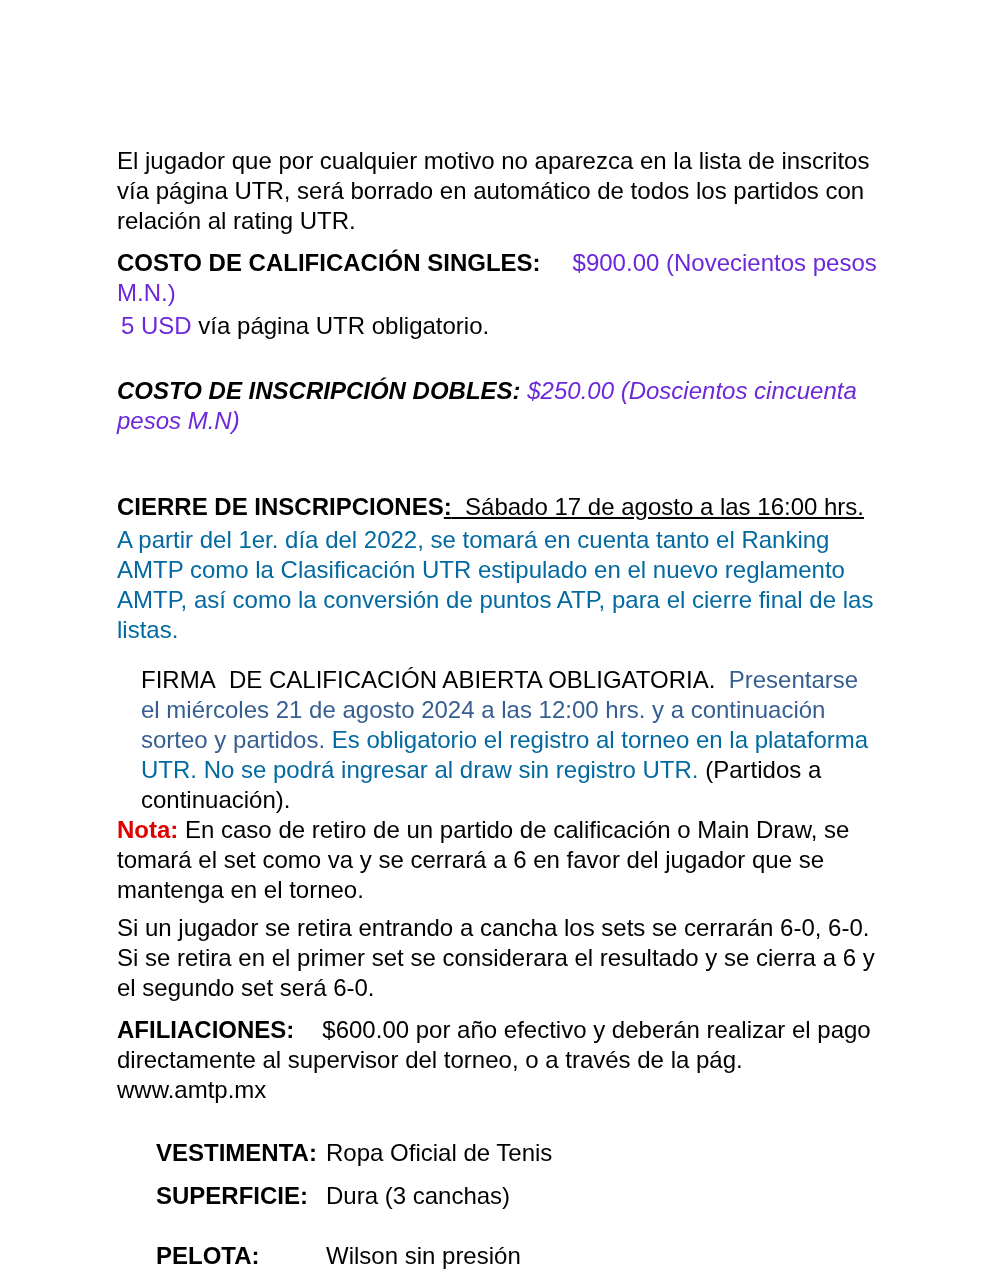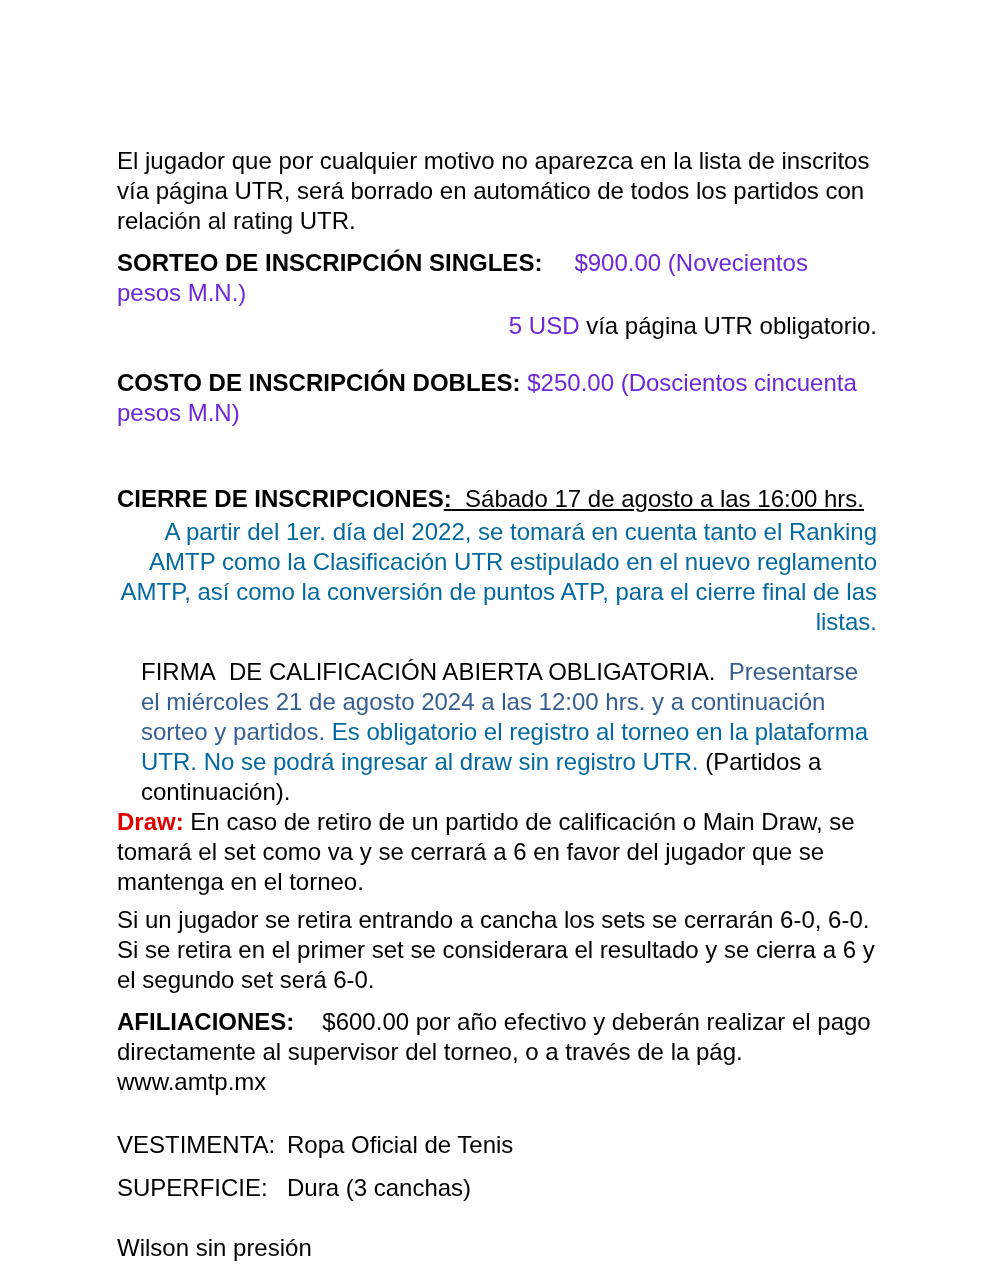--- a/index.html
+++ b/index.html
@@ -23,71 +23,72 @@
   }
   p { margin: 0; }
   .b  { font-weight: bold; }
   .u  { text-decoration: underline; }
   .blue1 { color: #6d28d9; }   
   .blue2 { color: #365F91; }   
   .red1  { color: #0369a1; }   
   .red2  { color: #E00000; }   
 
   .mt0  { margin-top: 0; }
-  .mt3  { margin-top: 3px; text-align: right; }
+  .mt3  { margin-top: 3px; }
   .mt8  { margin-top: 8px; }
   .mt12 { margin-top: 12px; }
   .mt13 { margin-top: 13px; }
   .mt20 { margin-top: 20px; margin-left: 24px; }
-  .mt27 { margin-top: 27px; }
+  .mt27 { margin-top: 35px; font-style: italic; }
   .mt30 { margin-top: 30px; }
   .mt33 { margin-top: 33px; }
   .mt43 { margin-top: 56px; }
   .mt45 { margin-top: 45px; }
 
   .gap32 { margin-left: 32px; }
   .gap28 { margin-left: 28px; }
   .ind4  { padding-left: 4px; }
 
   .spec-row  { display: flex; }
-  .spec-label { flex: 0 0 auto; width: 170px; font-weight: normal; }
+  .spec-label { flex: 0 0 auto; width: 170px; font-weight: bold; margin-left: 39px; }
 </style>
 </head>
 <body>
 
 <div class="content">
 
   <p>El jugador que por cualquier motivo no aparezca en la lista de inscritos vía página UTR, será borrado en automático de todos los partidos con relación al rating UTR.</p>
 
-  <p class="mt12"><span class="b">SORTEO DE INSCRIPCIÓN SINGLES:</span><span class="blue1 gap32">$900.00 (Novecientos pesos M.N.)</span></p>
+  <p class="mt12"><span class="b">COSTO DE CALIFICACIÓN SINGLES:</span><span class="blue1 gap32">$900.00 (Novecientos pesos M.N.)</span></p>
 
   <p class="mt3 ind4"><span class="blue1">5 USD</span><span> vía página UTR obligatorio.</span></p>
 
   <p class="mt27"><span class="b">COSTO DE INSCRIPCIÓN DOBLES:</span><span class="blue1"> $250.00 (Doscientos cincuenta pesos M.N)</span></p>
 
   <p class="mt43"><span class="b">CIERRE DE INSCRIPCIONES</span><span class="b u">:</span><span class="u"> &nbsp;Sábado 17 de agosto a las 16:00 hrs.</span></p>
 
   <p class="mt3 red1">A partir del 1er. día del 2022, se tomará en cuenta tanto el Ranking AMTP como la Clasificación UTR estipulado en el nuevo reglamento AMTP, así como la conversión de puntos ATP, para el cierre final de las listas.</p>
 
   <p class="mt20"><span>FIRMA&nbsp; DE CALIFICACIÓN ABIERTA OBLIGATORIA. </span><span class="blue2">&nbsp;Presentarse el miércoles 21 de agosto 2024 a las 12:00 hrs. y a continuación sorteo y partidos.</span><span class="red1"> Es obligatorio el registro al torneo en la plataforma UTR. No se podrá ingresar al draw sin registro UTR.</span><span> (Partidos a continuación).</span></p>
 
-  <p class="mt0"><span class="b red2">Draw:</span><span> En caso de retiro de un partido de calificación o Main Draw, se tomará el set como va y se cerrará a 6 en favor del jugador que se mantenga en el torneo.</span></p>
+  <p class="mt0"><span class="b red2">Nota:</span><span> En caso de retiro de un partido de calificación o Main Draw, se tomará el set como va y se cerrará a 6 en favor del jugador que se mantenga en el torneo.</span></p>
 
   <p class="mt8">Si un jugador se retira entrando a cancha los sets se cerrarán 6-0, 6-0. Si se retira en el primer set se considerara el resultado y se cierra a 6 y el segundo set será 6-0.</p>
 
 
   <p class="mt12"><span class="b">AFILIACIONES:</span><span class="gap28">$600.00 por año efectivo y deberán realizar el pago directamente al supervisor del torneo, o a través de la pág. www.amtp.mx</span></p>
 
   <div class="spec-row mt33">
     <span class="spec-label">VESTIMENTA:</span>
     <span>Ropa Oficial de Tenis</span>
   </div>
 
   <div class="spec-row mt13">
     <span class="spec-label">SUPERFICIE:</span>
     <span>Dura (3 canchas)</span>
   </div>
 
   <div class="spec-row mt30">
+    <span class="spec-label">PELOTA:</span>
     <span>Wilson sin presión</span>
   </div>
 
 </div>
 
 </body></html>

